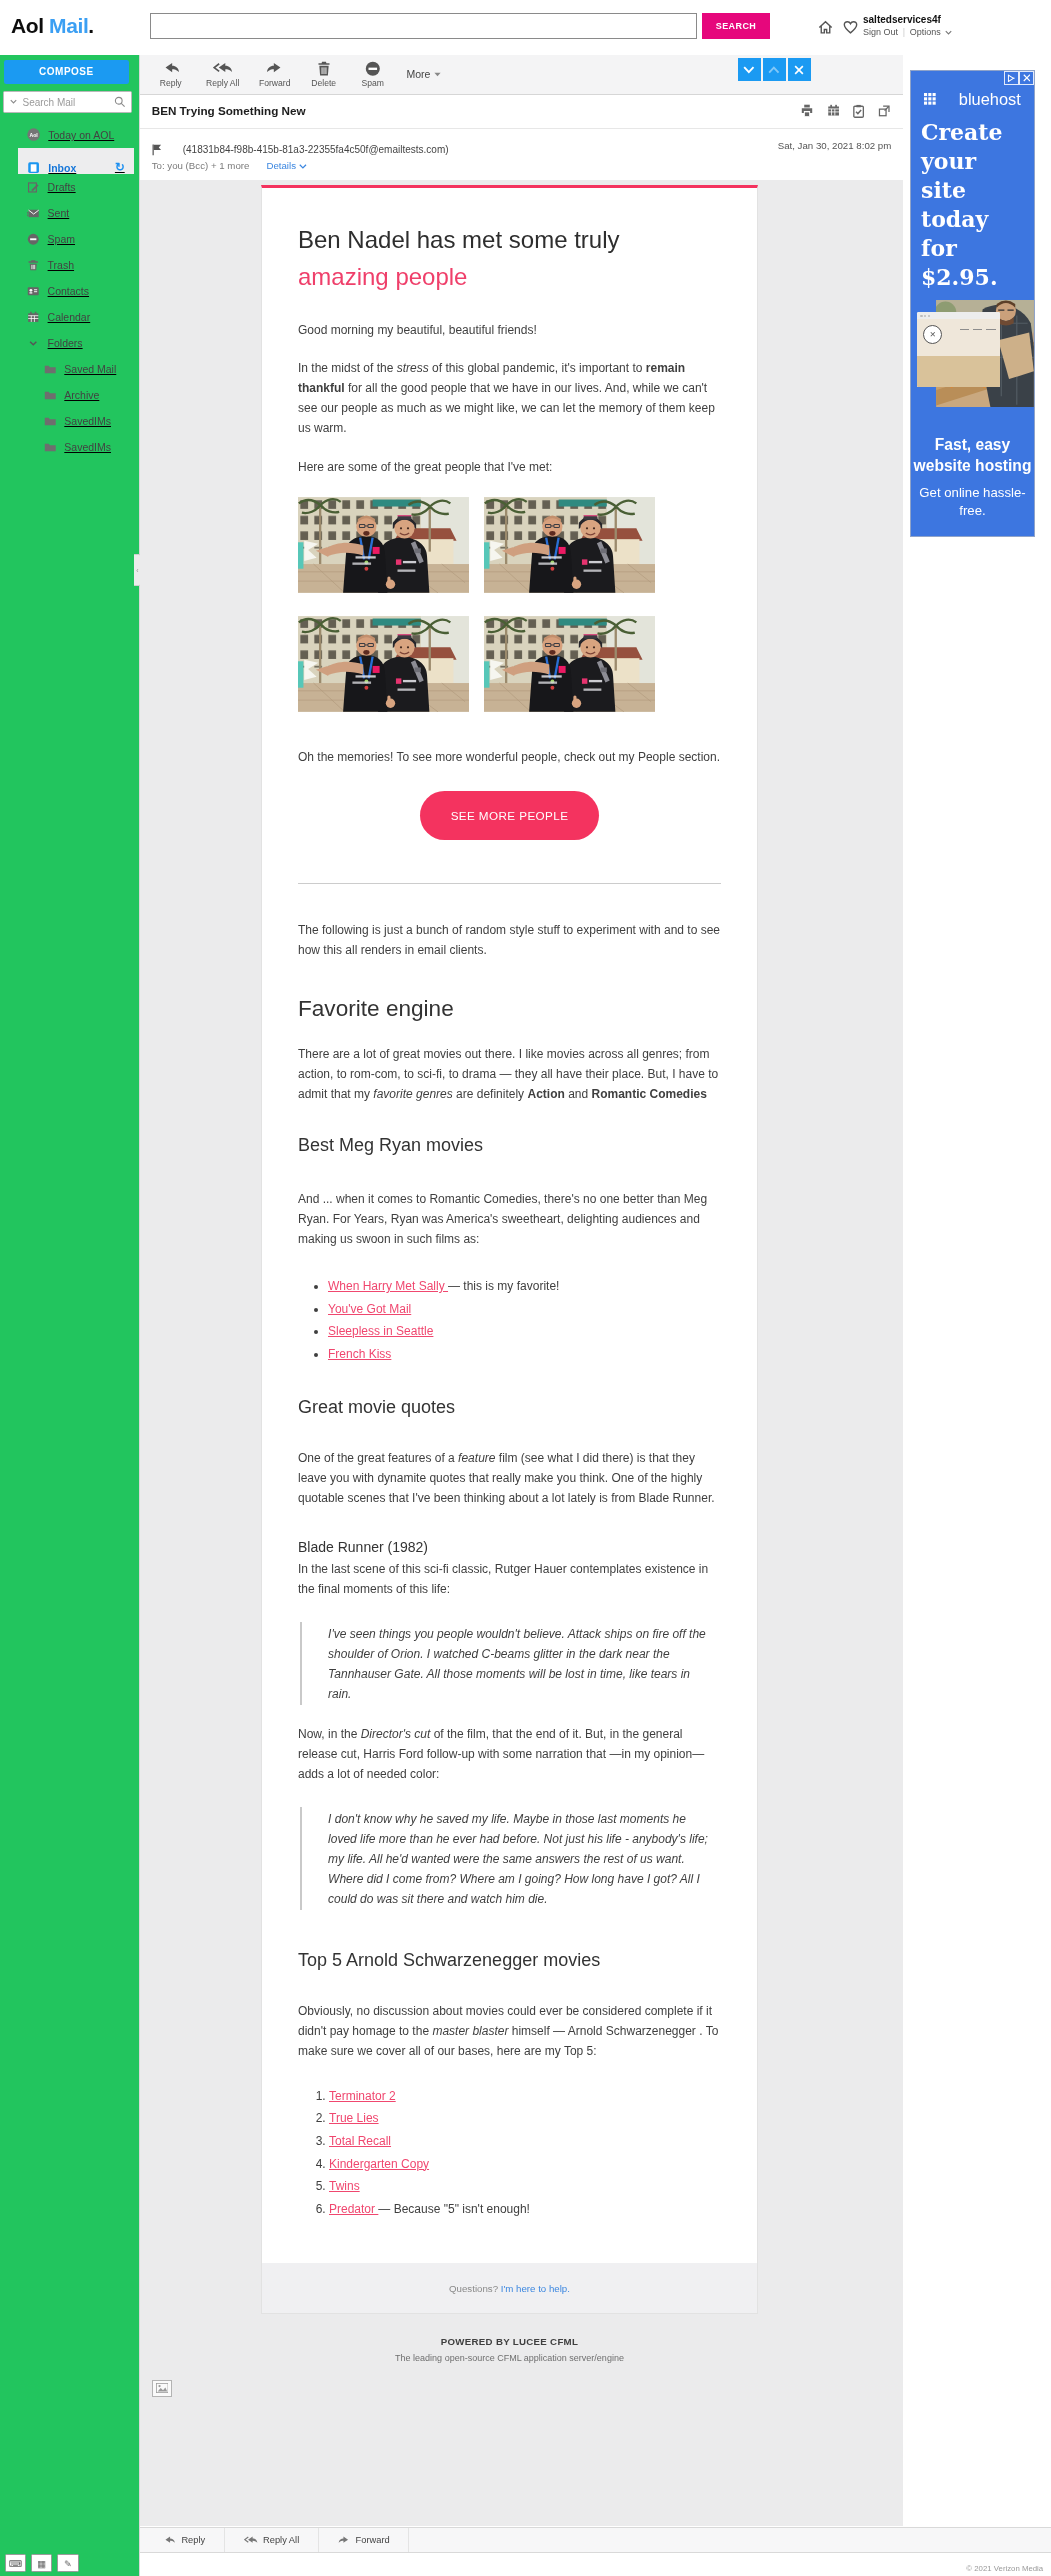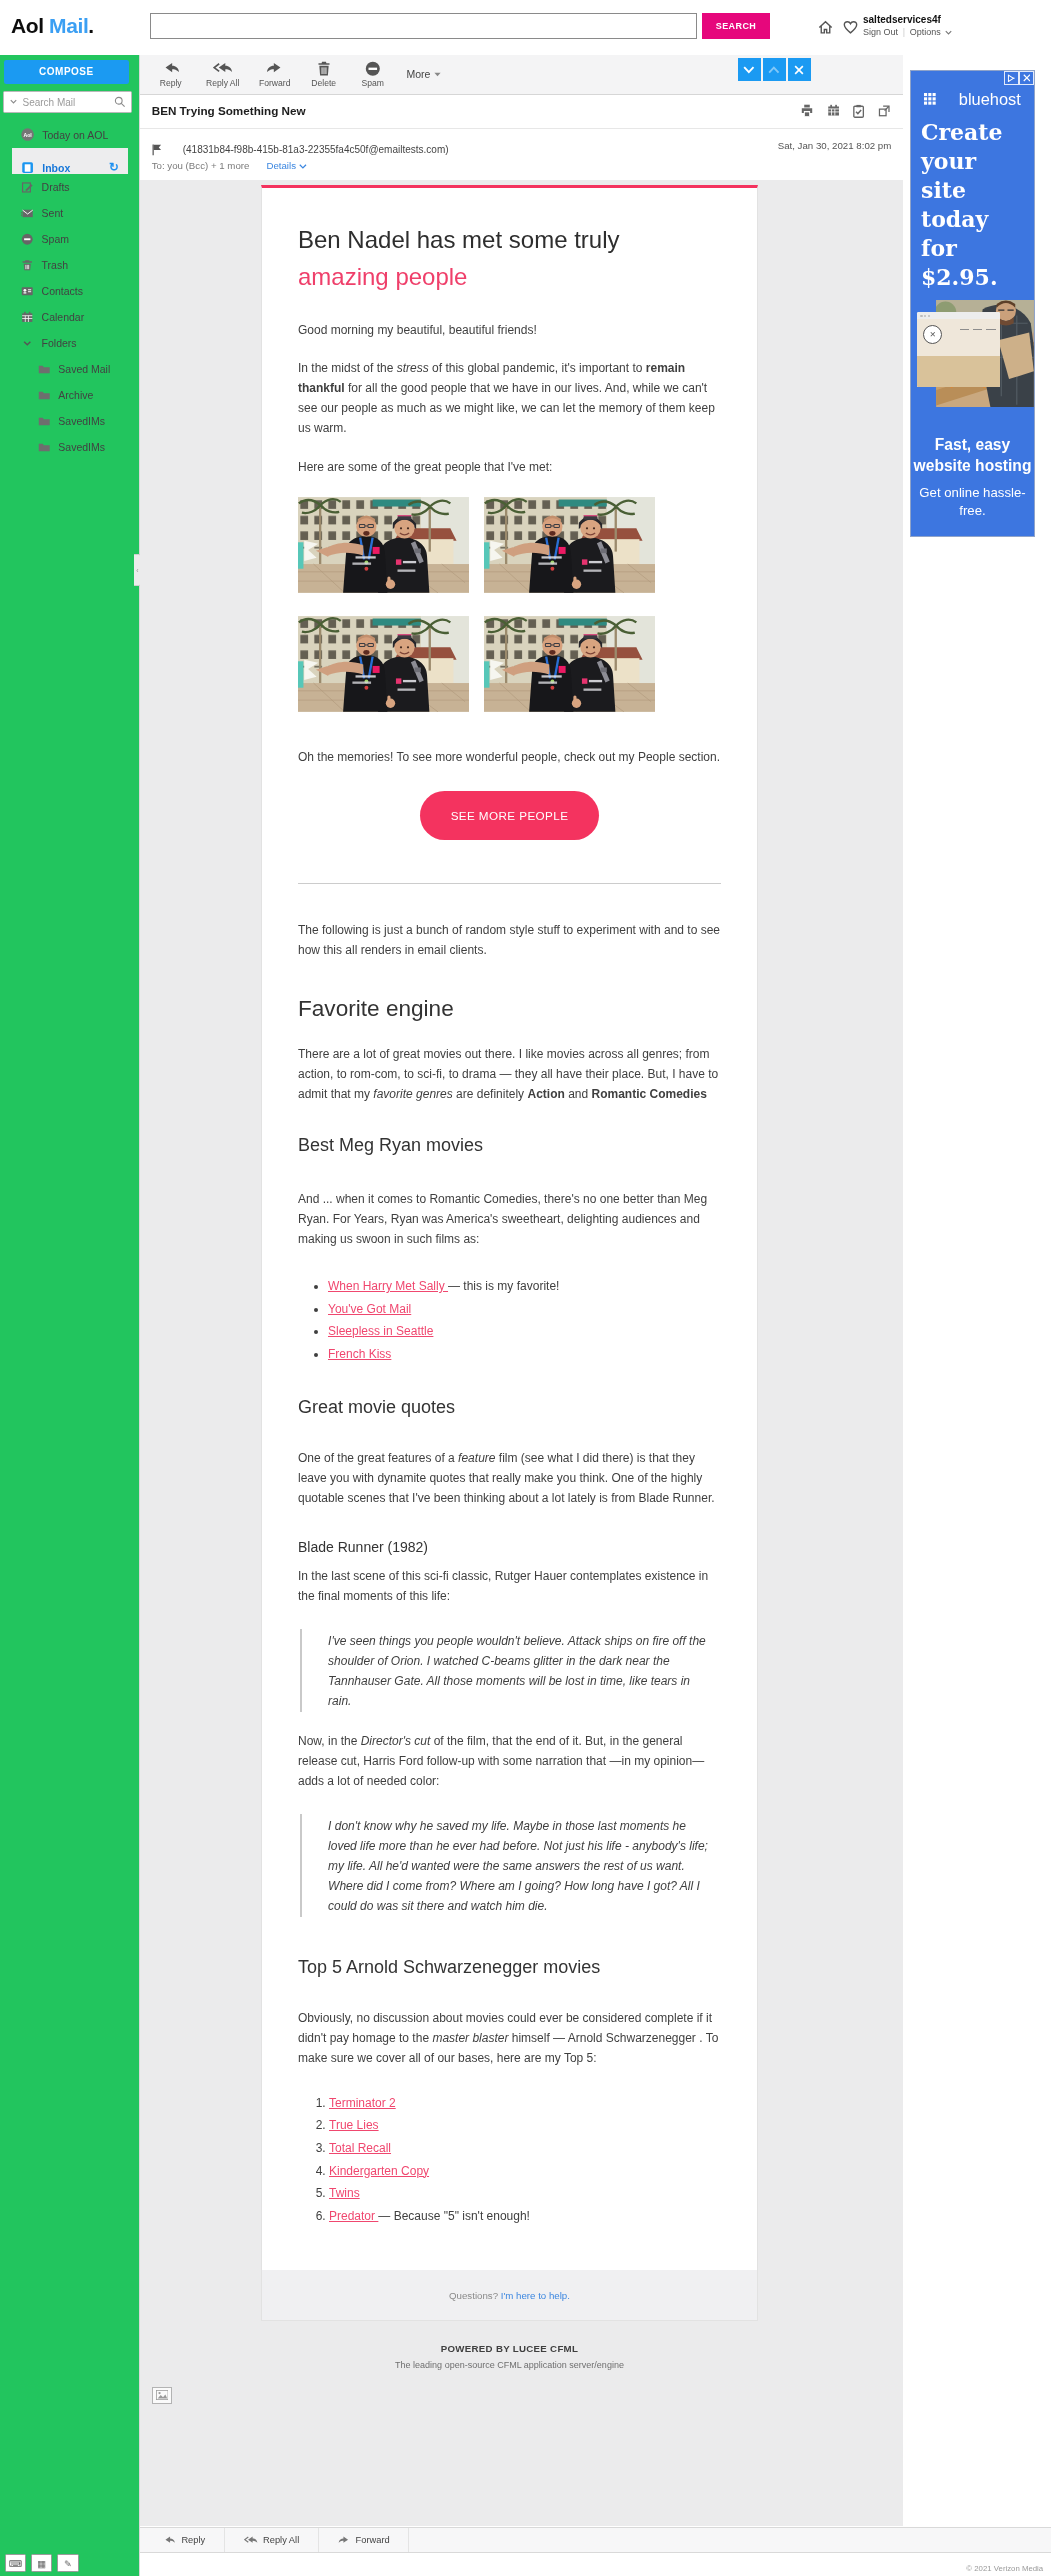--- a/index.html
+++ b/index.html
@@ -22,21 +22,21 @@
   .huser .sep{color:#ccc;}
 
   
   .sidebar{position:absolute;left:0;top:55px;width:140px;height:2521px;background:#22c55e;border-right:0.8px solid #d8d8d8;box-sizing:border-box;}
   .compose{position:absolute;left:3.9px;top:4.7px;width:125px;height:24px;background:var(--aol-blue,#1b9af2);color:#fff;
       font-size:10px;font-weight:700;letter-spacing:0.5px;display:flex;align-items:center;justify-content:center;border-radius:2.3px;cursor:pointer;}
   .sidesearch{position:absolute;left:3.1px;top:36px;width:129px;height:22px;border:0.8px solid #b9b9b9;border-radius:1.6px;
       display:flex;align-items:center;padding:0 5.5px;box-sizing:border-box;gap:3.9px;background:#fff;}
   .sidesearch input{border:none;outline:none;flex:1;font-size:10px;color:#666;min-width:0;background:transparent;}
   .sidesearch input::placeholder{color:#9b9b9b;}
-  .sidelist{position:absolute;left:12px;top:67px;width:116px;}
+  .sidelist{position:absolute;left:18px;top:67px;width:116px;text-decoration:underline;}
   .srow{height:26px;display:flex;align-items:center;gap:7.8px;padding-left:9.3px;font-size:10.5px;color:#424242;cursor:pointer;box-sizing:border-box;}
   .srow.active{background:#ededee;color:#1677d9;font-weight:700;align-items:flex-end;}
   .srow .grow{flex:1}
   .srow.child{padding-left:26px;}
   .refresh{margin-right:9.3px;font-size:11.7px;color:#1e90f0;font-weight:700;}
   .handle{position:absolute;left:134px;top:554px;width:7px;height:30px;background:#ececec;border:0.8px solid #cfcfcf;border-left:none;
       border-radius:0 3.1px 3.1px 0;display:flex;align-items:center;justify-content:center;font-size:7px;color:#999;cursor:pointer;}
 
   
   .main{position:absolute;left:140px;top:55px;width:763px;height:2472px;}
@@ -502,21 +502,21 @@
             <li><a class="elink">When Harry Met Sally </a><span>— this is my favorite!</span></li>
             <li><a class="elink">You've Got Mail</a></li>
             <li><a class="elink">Sleepless in Seattle</a></li>
             <li><a class="elink">French Kiss</a></li>
           </ul>
 
         <div class="h2e">Great movie quotes</div>
         <p style="margin-top:30px"><span>One of the great features of a </span><span style="font-style: italic;">feature</span><span> film (see what I did there) is that they leave you with dynamite quotes that really make you think. One of the highly quotable scenes that I've been thinking about a lot lately is from Blade Runner.</span></p>
 
         <div class="h3e">Blade Runner (1982)</div>
-        <p style="margin-top:11px">In the last scene of this sci-fi classic, Rutger Hauer contemplates existence in the final moments of this life:</p>
+        <p style="margin-top:4px">In the last scene of this sci-fi classic, Rutger Hauer contemplates existence in the final moments of this life:</p>
         <blockquote>I've seen things you people wouldn't believe. Attack ships on fire off the shoulder of Orion. I watched C-beams glitter in the dark near the Tannhauser Gate. All those moments will be lost in time, like tears in rain.</blockquote>
 
         <p><span>Now, in the </span><span style="font-style: italic;">Director's cut</span><span> of the film, that the end of it. But, in the general release cut, Harris Ford follow-up with some narration that —in my opinion— adds a lot of needed color:</span></p>
         <blockquote>I don't know why he saved my life. Maybe in those last moments he loved life more than he ever had before. Not just his life - anybody's life; my life. All he'd wanted were the same answers the rest of us want. Where did I come from? Where am I going? How long have I got? All I could do was sit there and watch him die.</blockquote>
 
         <div class="h2e" style="margin-top:40px">Top 5 Arnold Schwarzenegger movies</div>
         <p style="margin-top:30px"><span>Obviously, no discussion about movies could ever be considered complete if it didn't pay homage to the </span><span style="font-style: italic;">master blaster</span><span> himself — Arnold Schwarzenegger . To make sure we cover all of our bases, here are my Top 5:</span></p>
         <ol>
             <li><a class="elink">Terminator 2</a></li>
             <li><a class="elink">True Lies</a></li>

